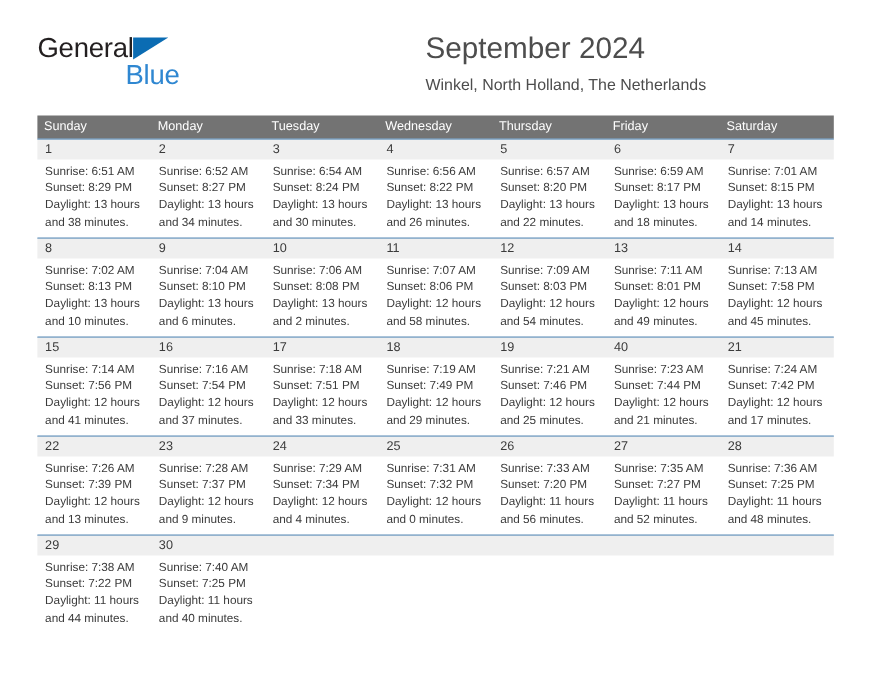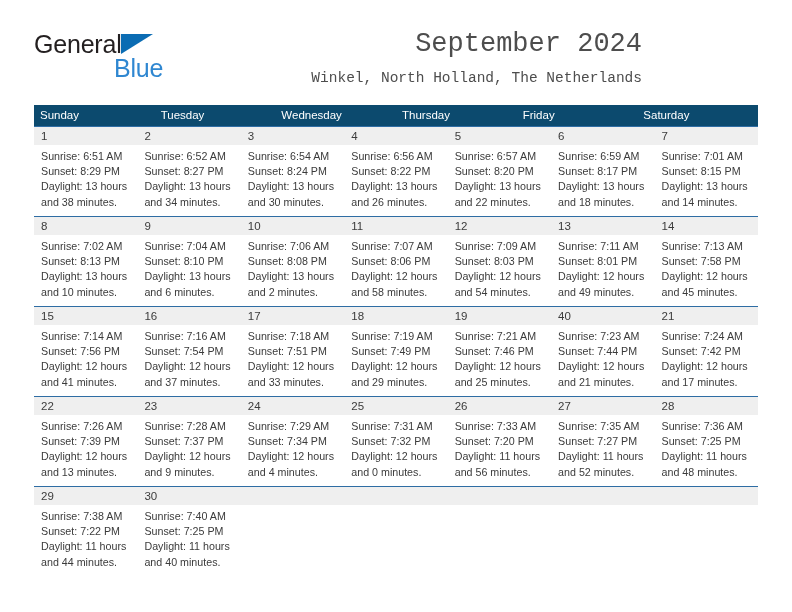--- a/index.html
+++ b/index.html
@@ -63,22 +63,21 @@
     color: #2f87d1;
     margin-left: 80px;
     margin-top: -2px;
     letter-spacing: -0.2px;
   }
 
   .titles {
     position: absolute;
     right: 0;
     top: 0;
-    text-align: right;
-    font-family: Liberation Mono, monospace;
+    text-align: left;
   }
   .cal-title {
     font-size: 27px;
     line-height: 32px;
     color: #4d4d4d;
     font-weight: normal;
     margin: 0;
     white-space: nowrap;
   }
   .cal-subtitle {
@@ -91,21 +90,21 @@
 
   
   .calendar {
     position: absolute;
     left: 34px;
     top: 105px;
     width: 724px;
   }
   .weekdays {
     display: flex;
-    background: #0c4a6e;
+    background: #737373;
     height: 21px;
   }
   .weekday {
     flex: 1 1 0;
     color: #ffffff;
     font-size: 11.5px;
     line-height: 21px;
     padding-left: 6px;
     box-sizing: border-box;
     white-space: nowrap;
@@ -170,20 +169,21 @@
       <h1 class="cal-title">September 2024</h1>
       <p class="cal-subtitle">Winkel, North Holland, The Netherlands</p>
     </div>
 
   </div>
 
   <div class="calendar">
 
     <div class="weekdays">
       <div class="weekday">Sunday</div>
+      <div class="weekday">Monday</div>
       <div class="weekday">Tuesday</div>
       <div class="weekday">Wednesday</div>
       <div class="weekday">Thursday</div>
       <div class="weekday">Friday</div>
       <div class="weekday">Saturday</div>
     </div>
 
     <div class="week">
       <div class="week-band"></div>
       <div class="day">

